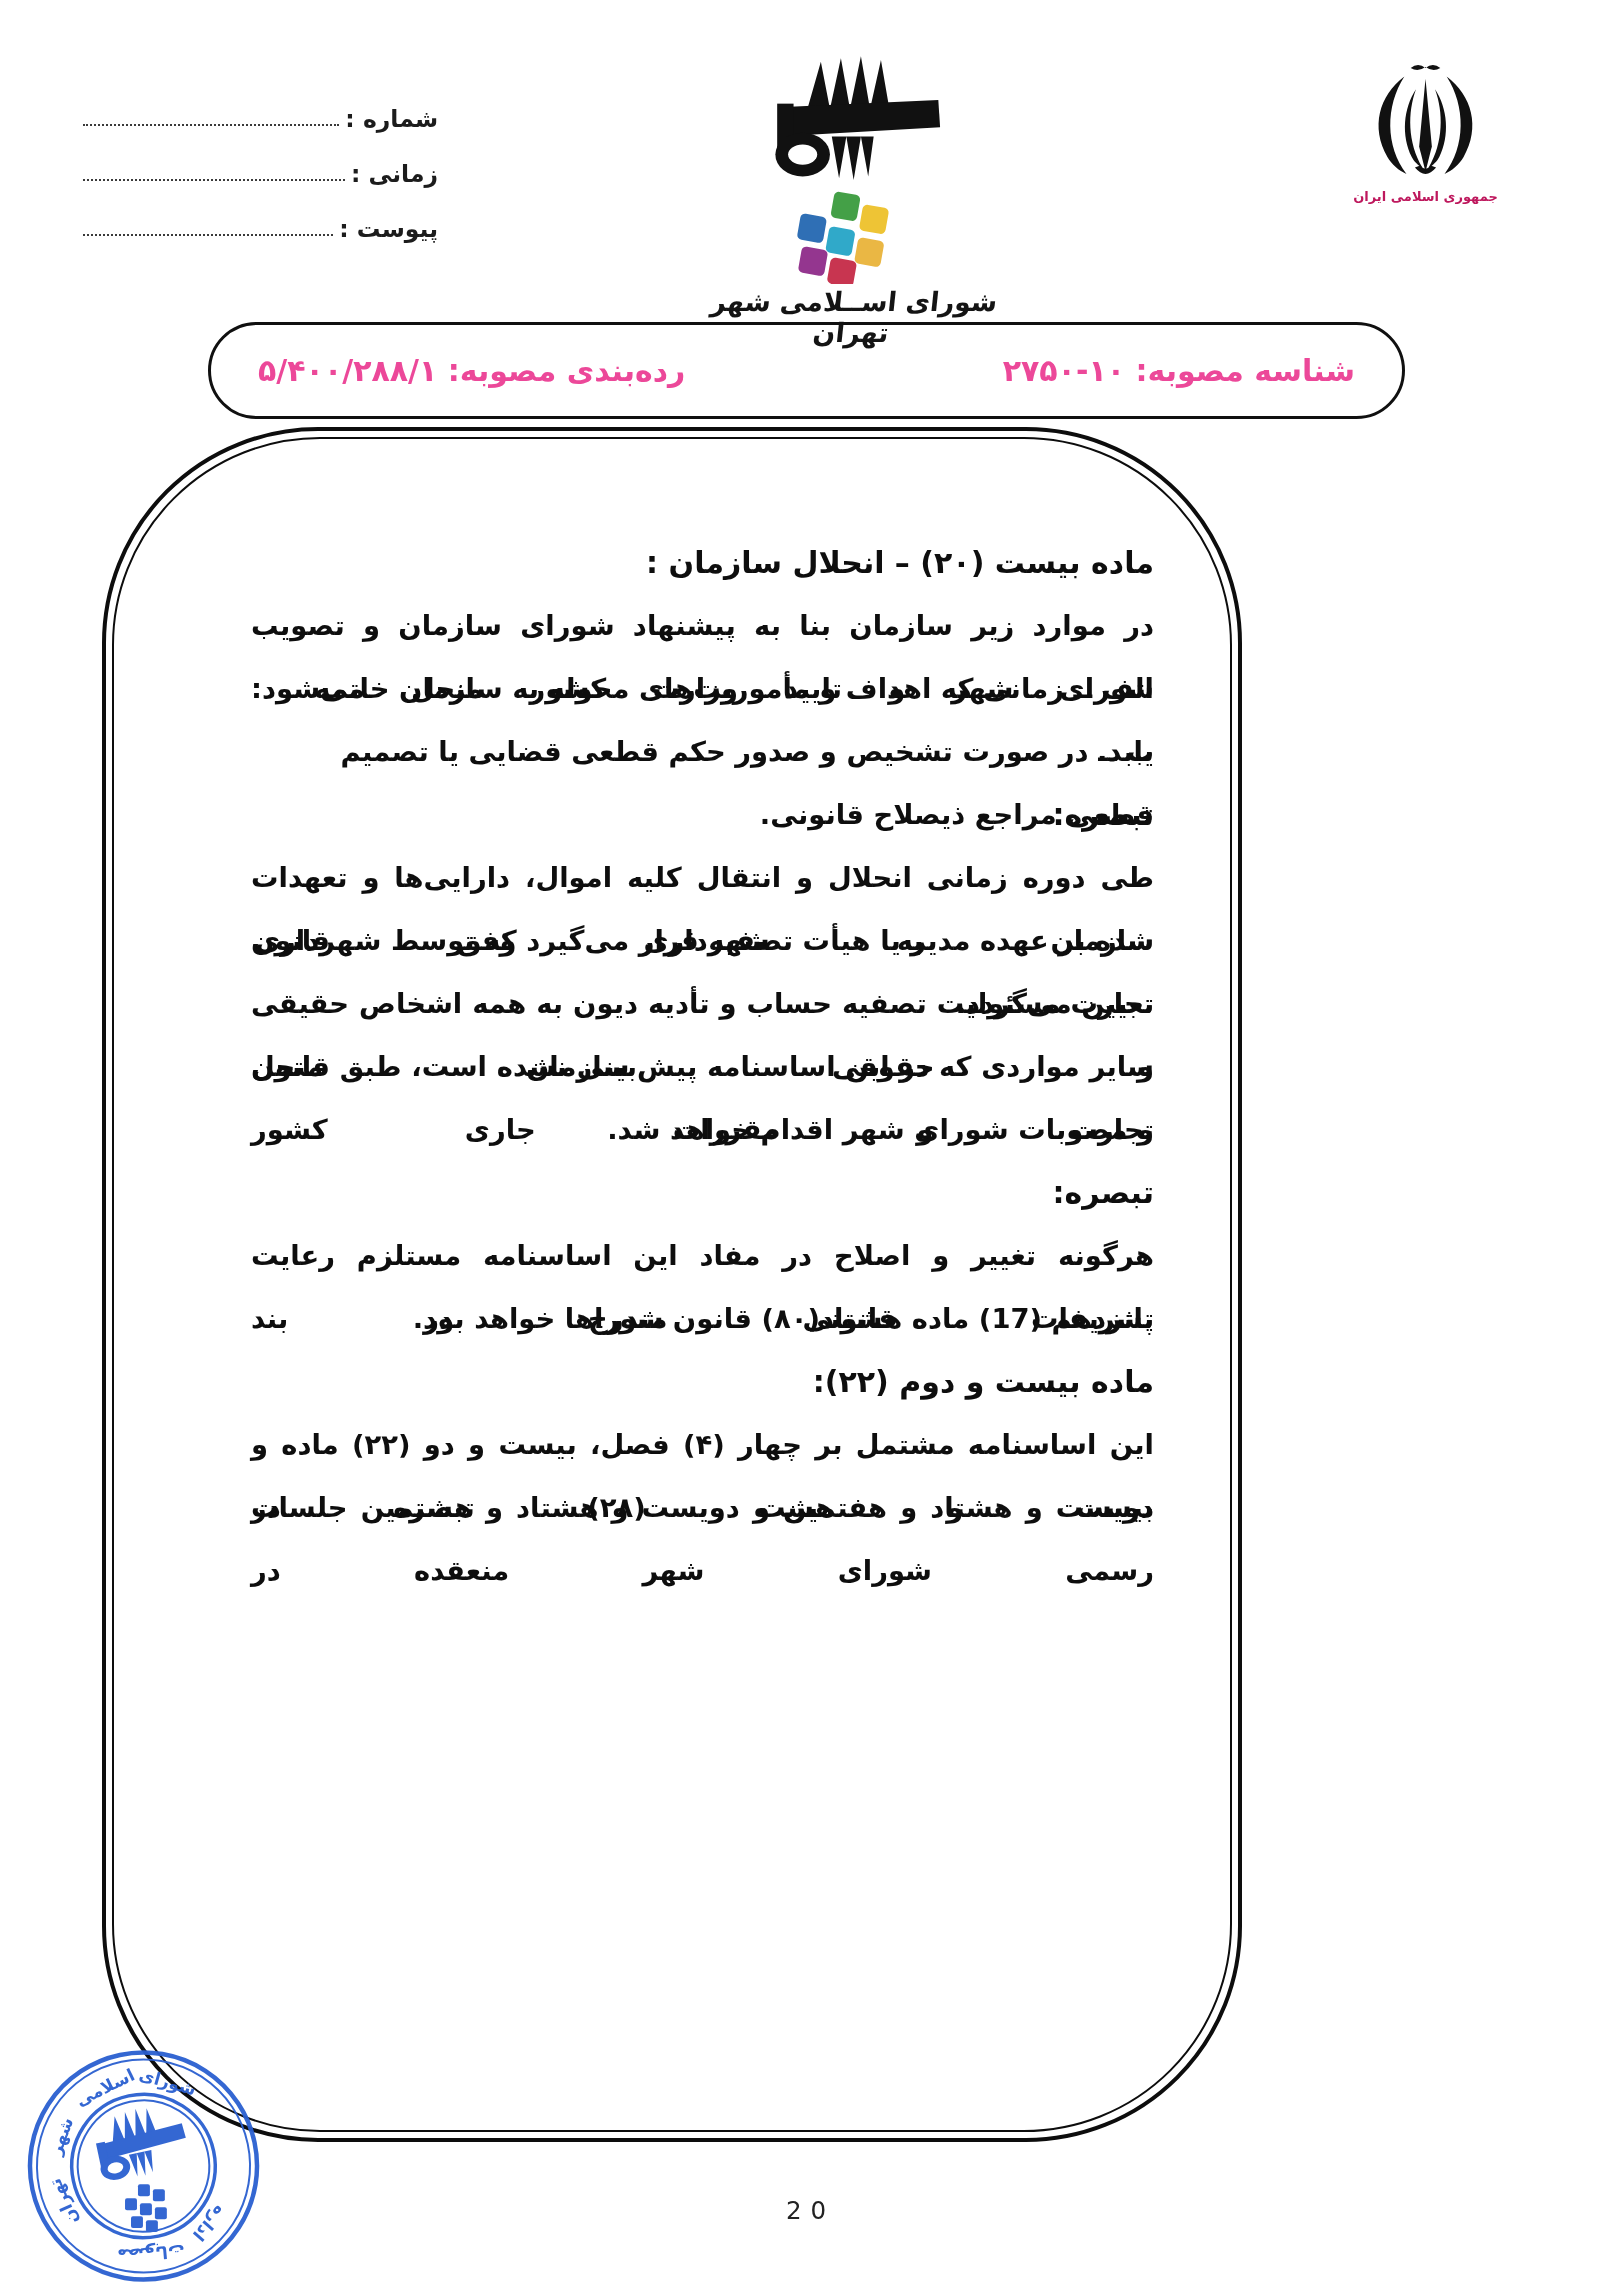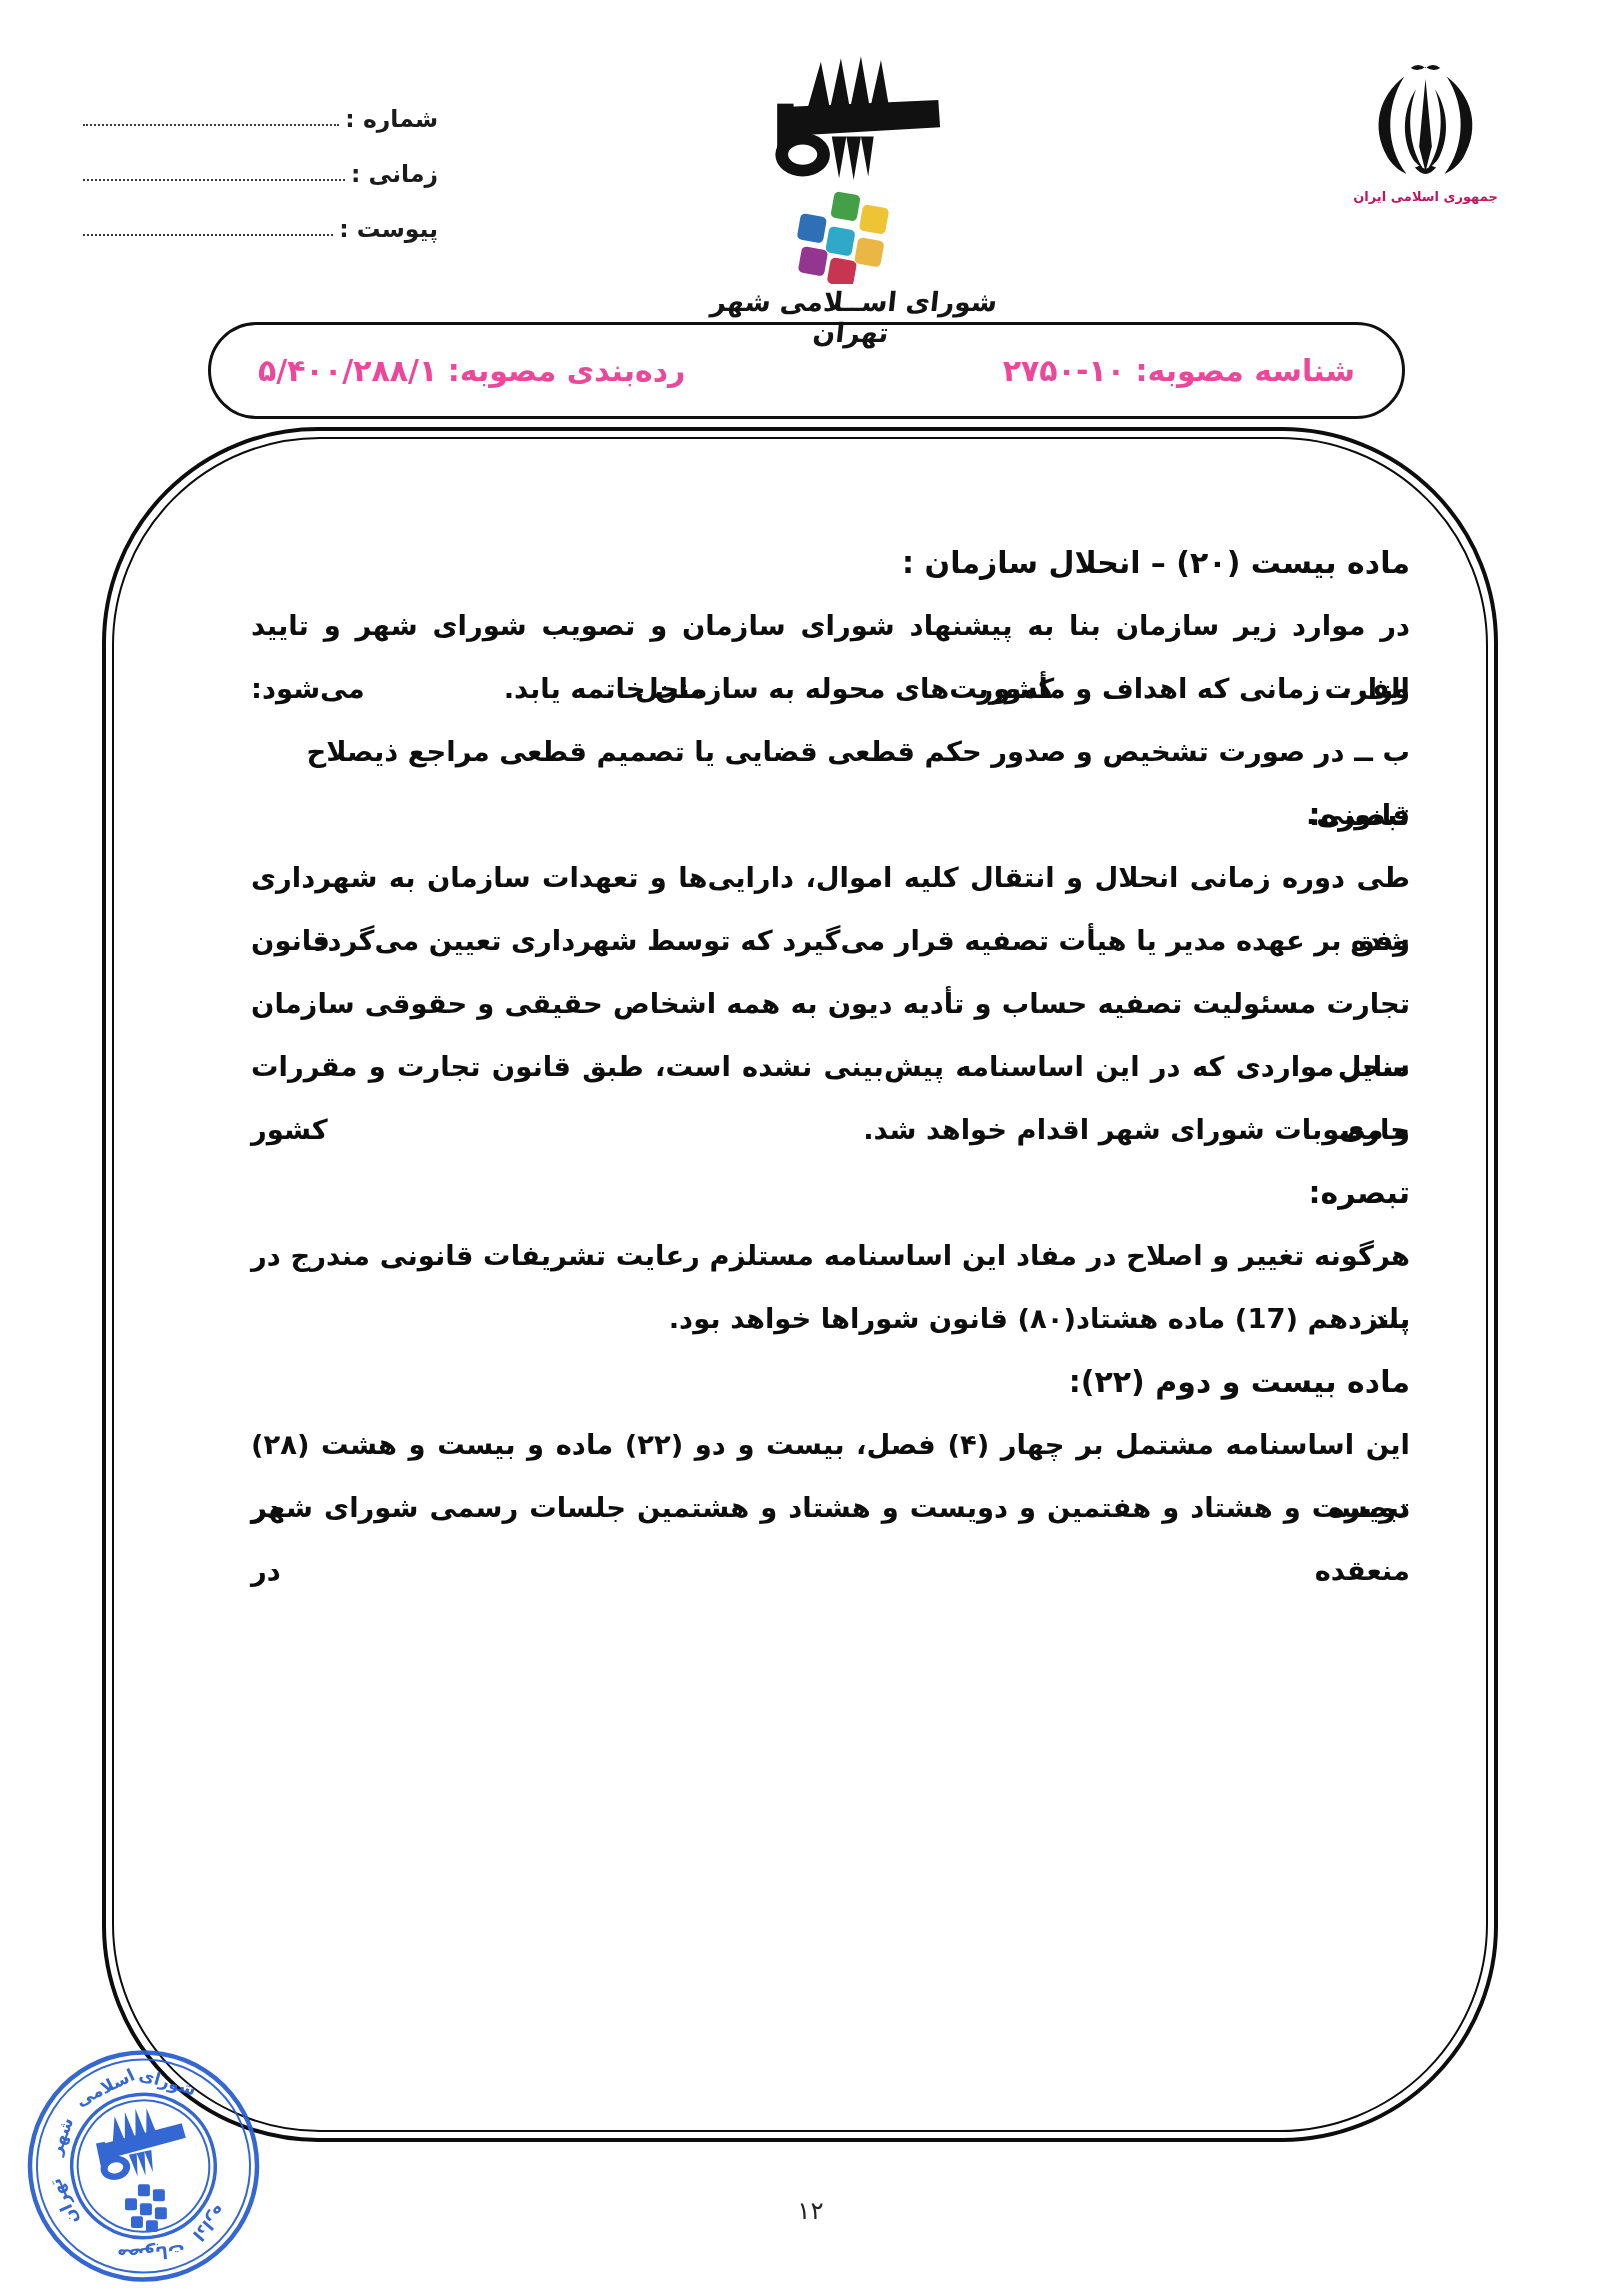--- a/index.html
+++ b/index.html
@@ -22,21 +22,21 @@
   .emblem-caption{margin-top:7.8px;font-size:13px;font-weight:700;direction:rtl;color:#be185d;}
   
   .pill{
     position:absolute;left:208px;top:322px;width:1197px;height:97px;box-sizing:border-box;
     border:3.9px solid #101010;border-radius:53px;direction:rtl;
     display:flex;align-items:center;justify-content:space-between;padding:0 47px;
   }
   .pill-text{font-size:30px;font-weight:800;white-space:nowrap;color:#ec4899;}
   
   .main-box{
-    position:absolute;left:102px;top:427px;width:1396px;height:1715px;box-sizing:border-box;
+    position:absolute;left:102px;top:427px;width:1140px;height:1715px;box-sizing:border-box;
     border:4.4px solid #0d0d0d;border-radius:216px;
   }
   .main-box-inner{position:absolute;inset:5.9px;border:2.5px solid #0d0d0d;border-radius:208px;}
   .doc-content{position:absolute;top:100px;right:84px;left:145px;direction:rtl;}
   .doc-line{
     height:63px;line-height:63px;font-size:27.4px;font-weight:700;color:#0e0e0e;
     text-align:right;overflow:visible;
   }
   .doc-line.justify{text-align:justify;text-align-last:justify;}
   .doc-line.heading{font-size:30px;font-weight:800;}
@@ -168,14 +168,14 @@
         <text transform="rotate(187 118 118)" x="118" y="36">مصوبات</text>
         <text transform="rotate(28 118 118)" x="118" y="36">شورای</text>
         <text transform="rotate(-14 118 118)" x="118" y="36">اسلامی</text>
         <text transform="rotate(-58 118 118)" x="118" y="36">شهر</text>
         <text transform="rotate(-102 118 118)" x="118" y="36">تهران</text>
       </g>
     </g>
   </g>
 </svg>
 
-<div class="page-number">۱۲</div>
+<div class="page-number">20</div>
 
 
 </body></html>

